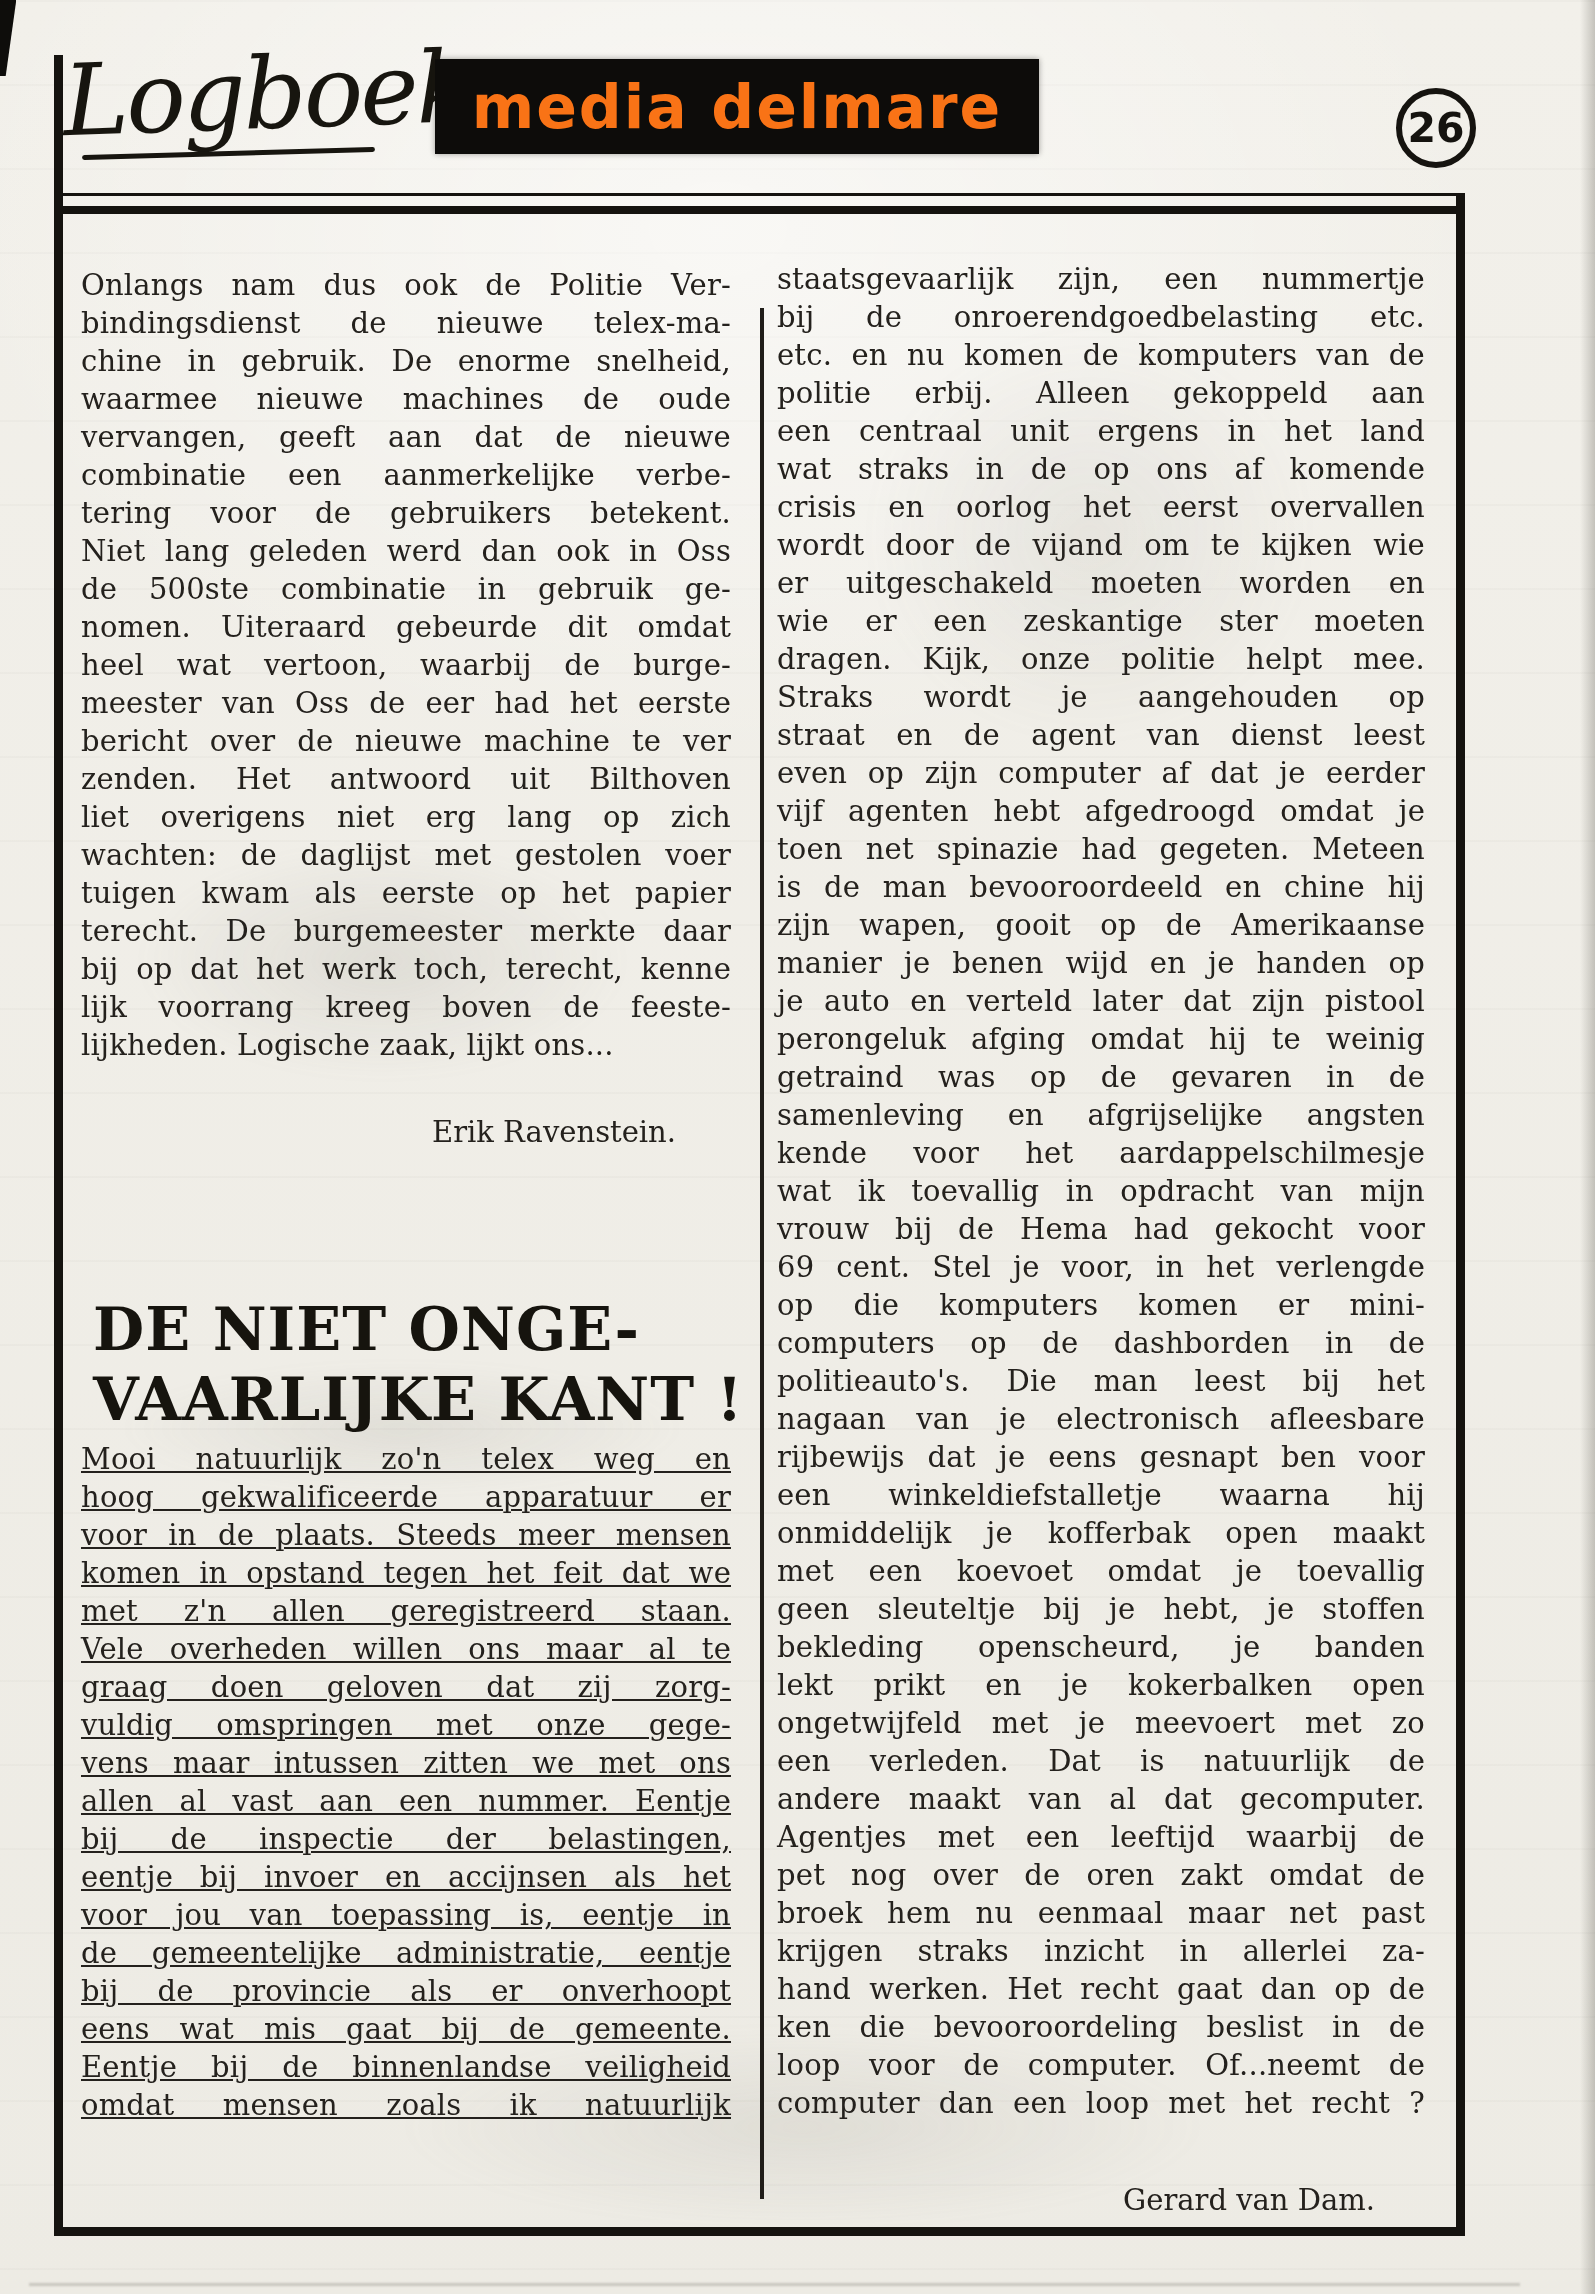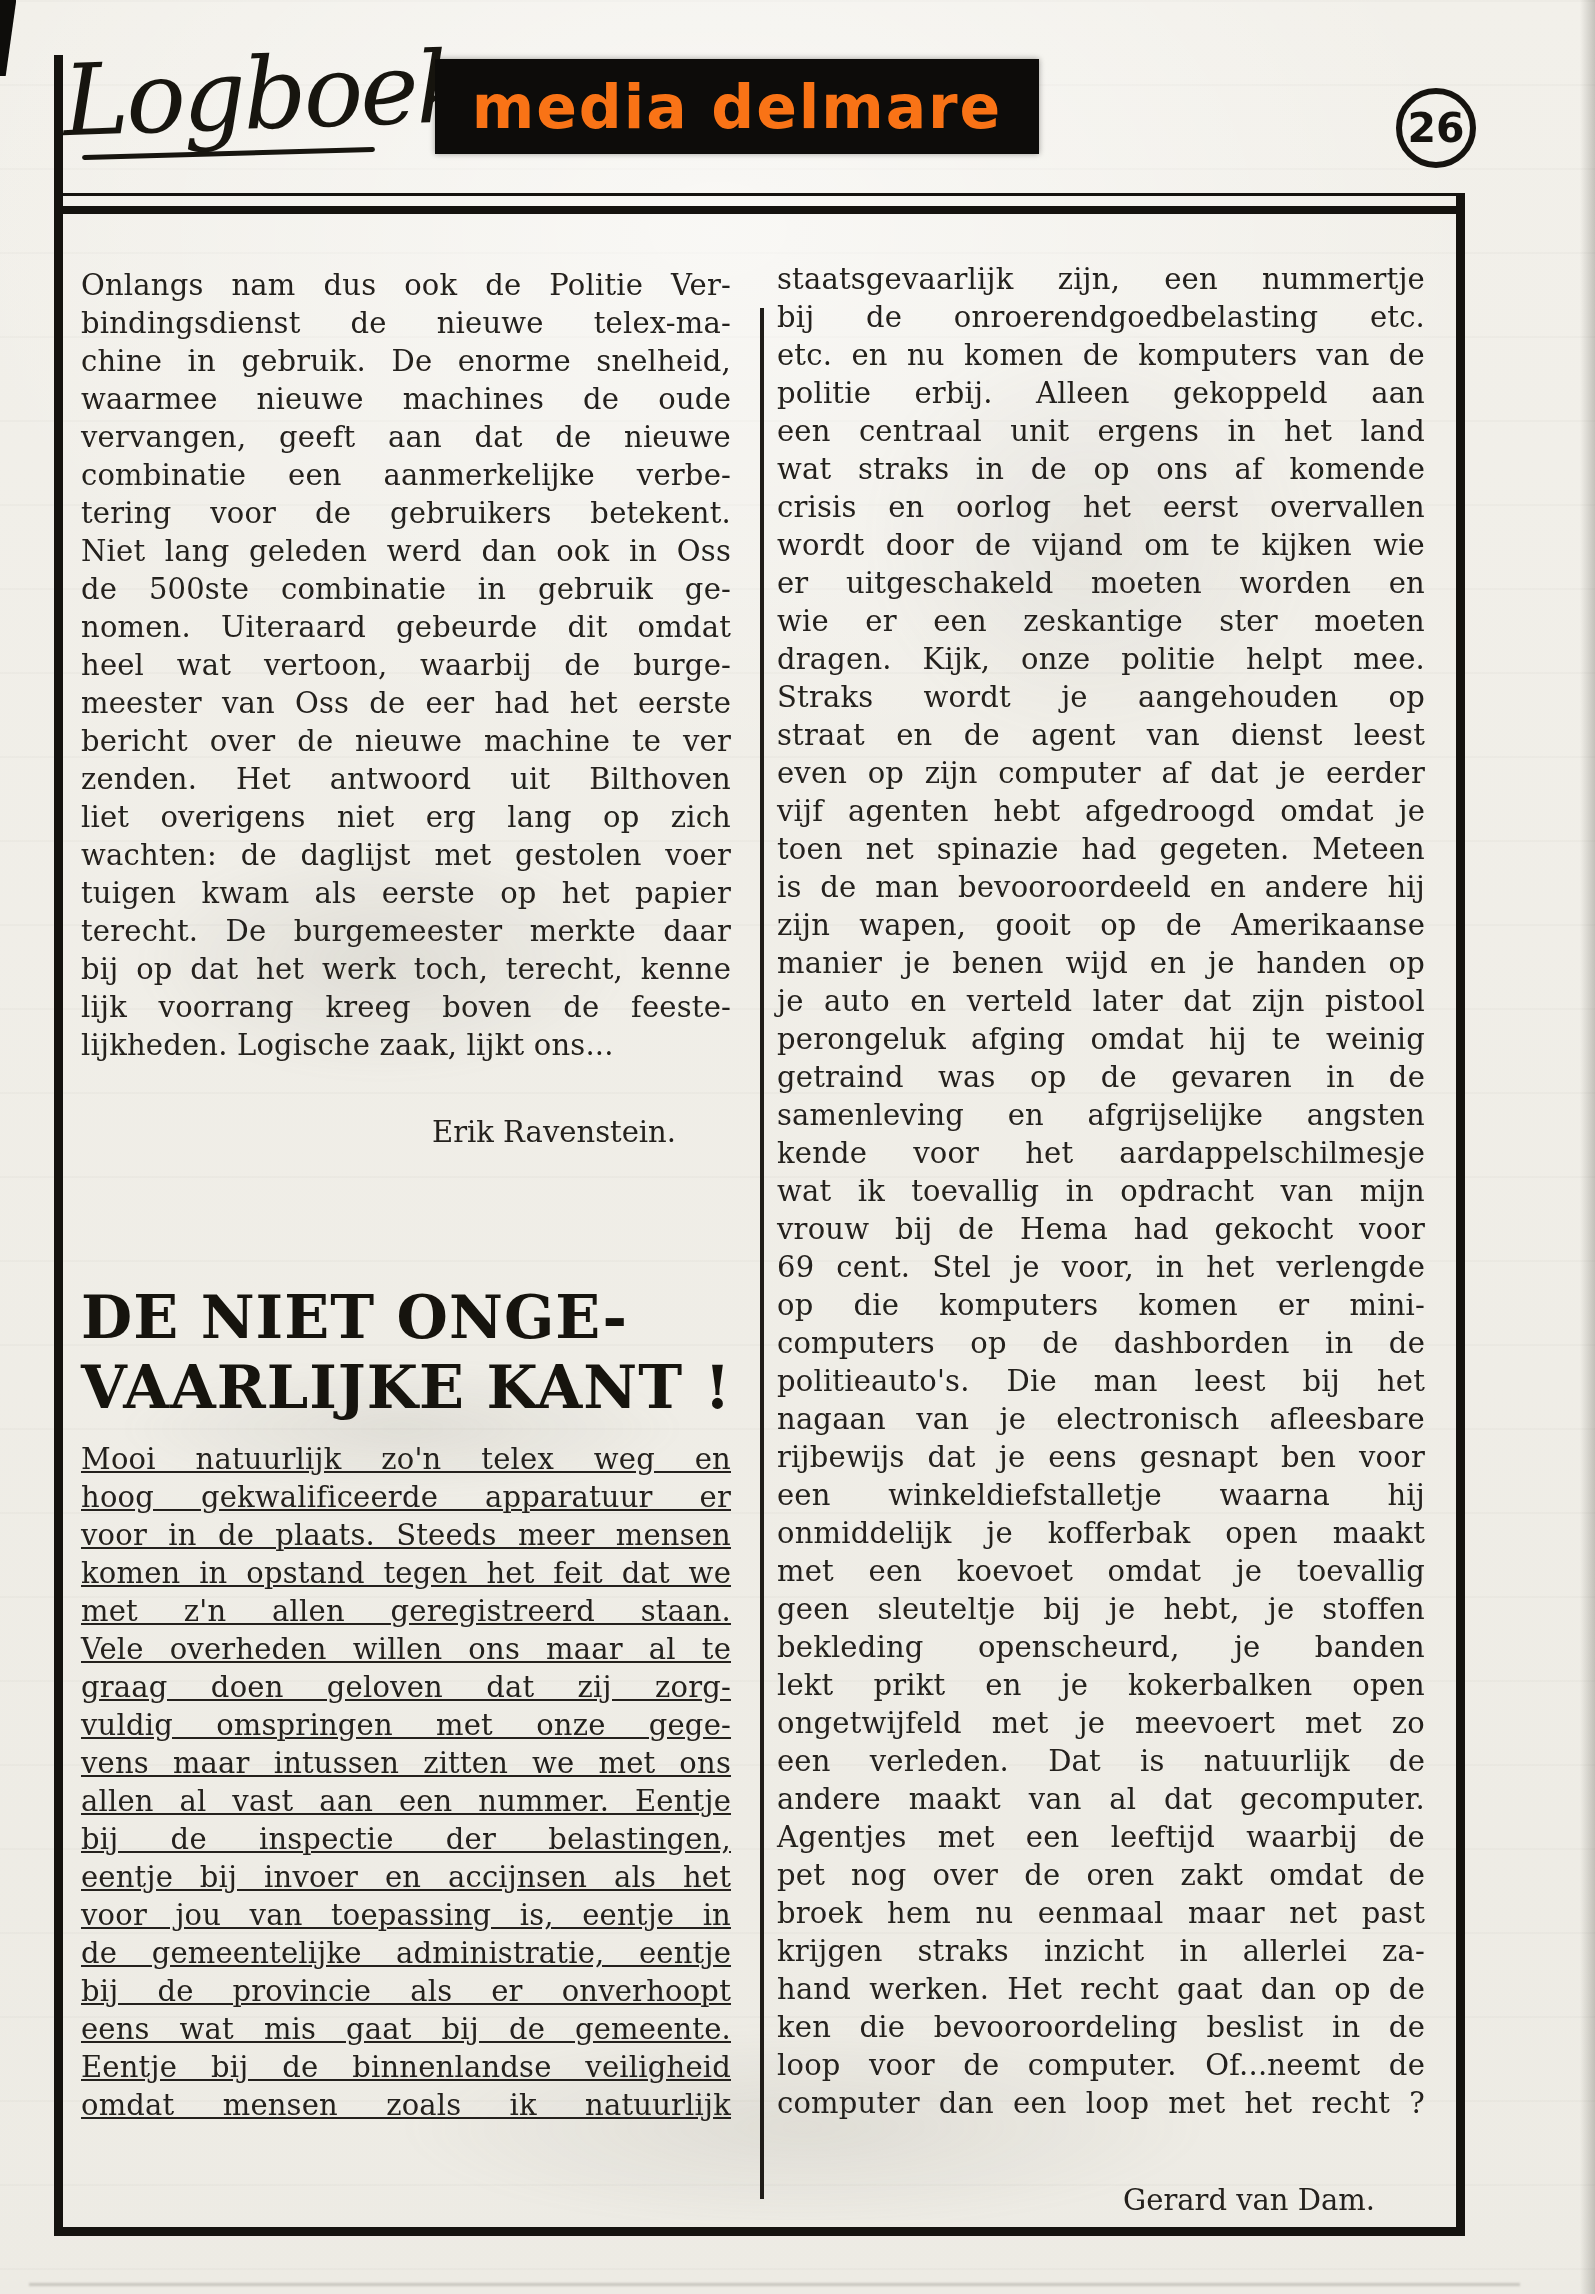--- a/index.html
+++ b/index.html
@@ -114,21 +114,21 @@
       <div class="line">liet overigens niet erg lang op zich</div>
       <div class="line">wachten: de daglijst met gestolen voer</div>
       <div class="line">tuigen kwam als eerste op het papier</div>
       <div class="line">terecht. De burgemeester merkte daar</div>
       <div class="line">bij op dat het werk toch, terecht, kenne</div>
       <div class="line">lijk voorrang kreeg boven de feeste-</div>
       <div class="line">lijkheden. Logische zaak, lijkt ons...</div>
     </div>
   <div class="signature" id="sig-telex">Erik Ravenstein.</div>
 
-  <h2 id="section-heading" style="margin:0;">
+  <h2 id="section-heading" style="margin:12px;">
     <div>DE NIET ONGE-</div>
     <div>VAARLIJKE KANT !</div>
   </h2>
 
   <div class="article" id="article-kant">
       <div class="line">Mooi natuurlijk zo'n telex weg en</div>
       <div class="line">hoog gekwalificeerde apparatuur er</div>
       <div class="line">voor in de plaats. Steeds meer mensen</div>
       <div class="line">komen in opstand tegen het feit dat we</div>
       <div class="line">met z'n allen geregistreerd staan.</div>
@@ -157,21 +157,21 @@
       <div class="line">crisis en oorlog het eerst overvallen</div>
       <div class="line">wordt door de vijand om te kijken wie</div>
       <div class="line">er uitgeschakeld moeten worden en</div>
       <div class="line">wie er een zeskantige ster moeten</div>
       <div class="line">dragen. Kijk, onze politie helpt mee.</div>
       <div class="line">Straks wordt je aangehouden op</div>
       <div class="line">straat en de agent van dienst leest</div>
       <div class="line">even op zijn computer af dat je eerder</div>
       <div class="line">vijf agenten hebt afgedroogd omdat je</div>
       <div class="line">toen net spinazie had gegeten. Meteen</div>
-      <div class="line">is de man bevooroordeeld en andere hij</div>
+      <div class="line">is de man bevooroordeeld en chine hij</div>
       <div class="line">zijn wapen, gooit op de Amerikaanse</div>
       <div class="line">manier je benen wijd en je handen op</div>
       <div class="line">je auto en verteld later dat zijn pistool</div>
       <div class="line">perongeluk afging omdat hij te weinig</div>
       <div class="line">getraind was op de gevaren in de</div>
       <div class="line">samenleving en afgrijselijke angsten</div>
       <div class="line">kende voor het aardappelschilmesje</div>
       <div class="line">wat ik toevallig in opdracht van mijn</div>
       <div class="line">vrouw bij de Hema had gekocht voor</div>
       <div class="line">69 cent. Stel je voor, in het verlengde</div>

